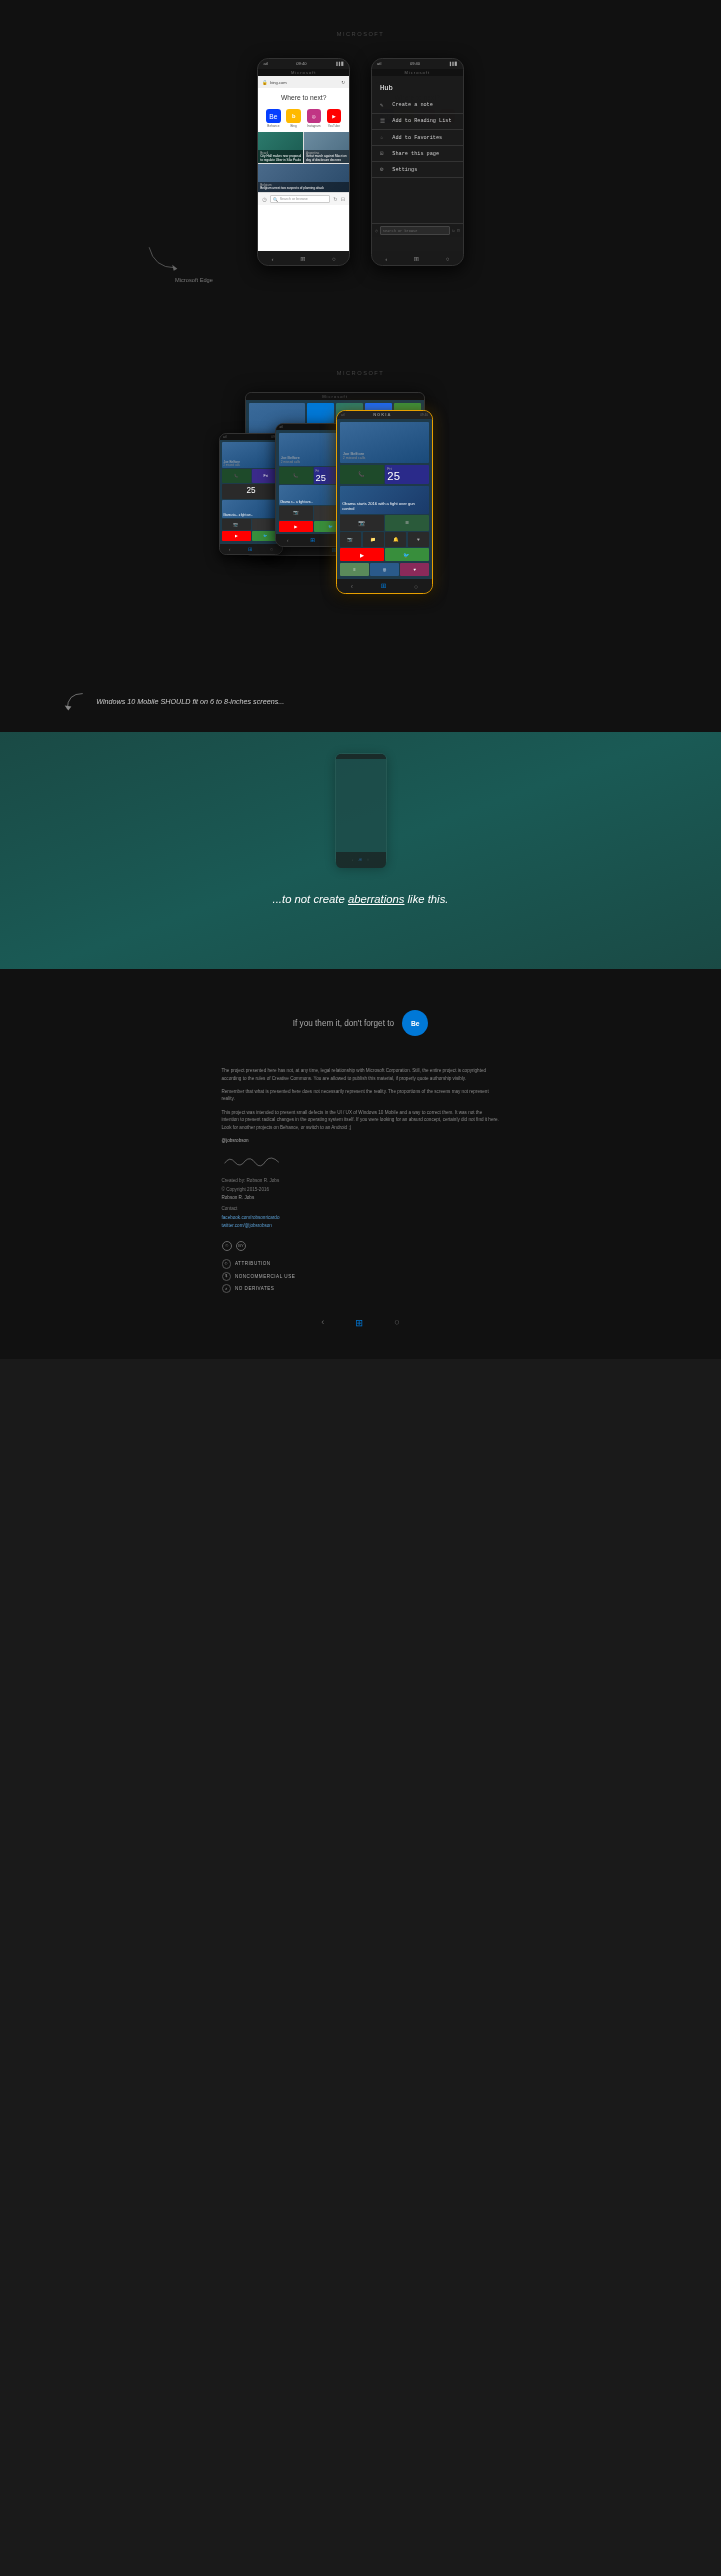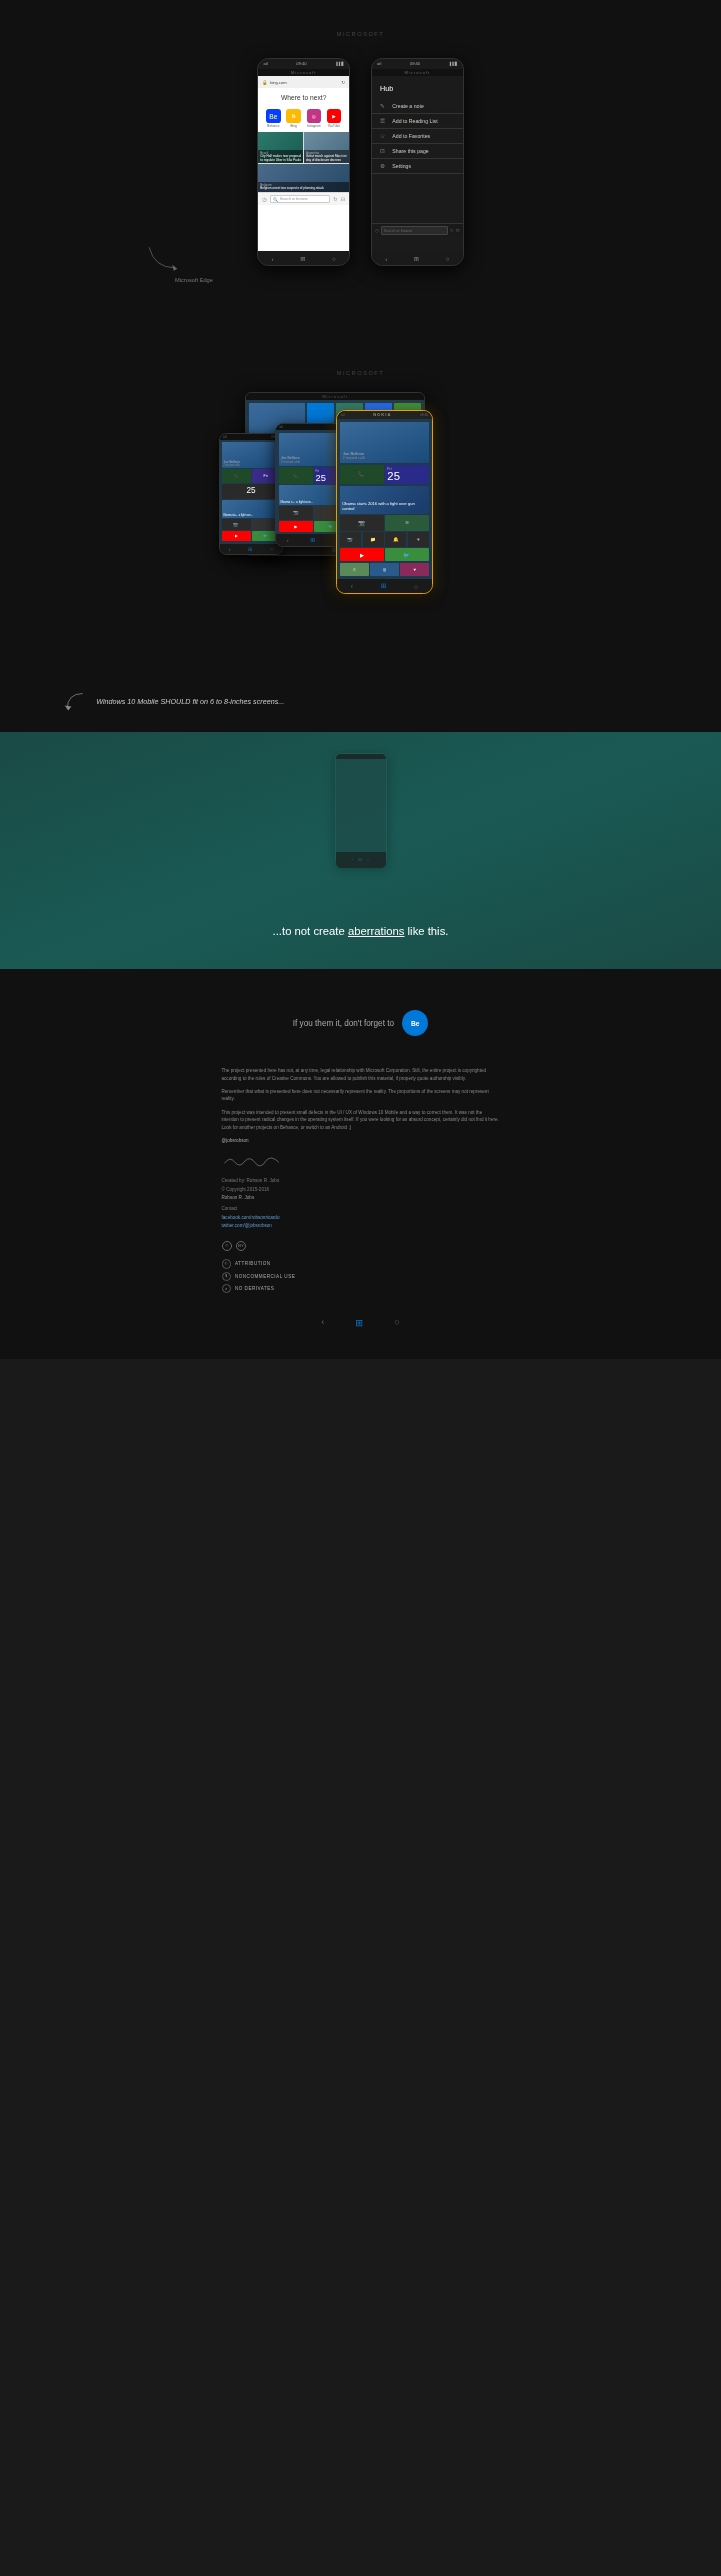--- a/index.html
+++ b/index.html
@@ -169,20 +169,21 @@
     }
     .phone-nav-bar .nav-btn { font-size: 6.2px; color: #888; }
 
     
     .hub-menu {
       position: absolute;
       top: 0; left: 0; right: 0; bottom: 0;
       background: rgba(20,20,20,0.97);
       z-index: 10;
       padding: 6.2px 0 0 0;
+      font-family: Liberation Mono, monospace;
     }
     .hub-menu-item {
       display: flex;
       align-items: center;
       padding: 4.1px 8.2px;
       gap: 5.2px;
       border-bottom: 0.5px solid #333;
     }
     .hub-menu-item:last-child { border-bottom: none; }
     .hub-menu-icon { font-size: 5.7px; color: #888; width: 7.2px; }
@@ -649,21 +650,21 @@
   <div style="display:flex;align-items:center;gap:8.2px;margin-top:10.3px;align-self:flex-start;margin-left:62px;">
     <svg width="26" height="20.6" viewBox="0 0 50 40">
       <path d="M40,5 Q10,5 10,35" stroke="#888" stroke-width="1.5" fill="none"></path>
       <polygon points="5,28 12,38 18,30" fill="#888"></polygon>
     </svg>
     <span style="color:#ccc;font-size:7.2px;font-style:italic;">Windows 10 Mobile SHOULD fit on 6 to 8-inches screens...</span>
   </div>
 
 </div>
 
-<div class="section-aberration" style="min-height:237px;background:linear-gradient(160deg,#1a4a45 0%,#1a5a55 50%,#1a4a45 100%);display:flex;align-items:flex-end;justify-content:center;padding-bottom:32px;position:relative;overflow:hidden;">
+<div class="section-aberration" style="min-height:237px;background:linear-gradient(160deg,#1a4a45 0%,#1a5a55 50%,#1a4a45 100%);display:flex;align-items:flex-end;justify-content:center;padding-bottom:64px;position:relative;overflow:hidden;font-style:italic;">
 
   <div style="position:absolute;top:20.6px;left:50%;transform:translateX(-50%);width:52px;background:#0d2a28;border-radius:6.2px;border:1px solid #2a5a55;height:113px;opacity:0.7;box-shadow:0 2.1px 10.3px rgba(0,0,0,0.4);">
     <div style="background:#1a1a1a;height:5.2px;border-radius:5.2px 5.2px 0 0;"></div>
     <div style="background:#1e4a48;height:93px;"></div>
     <div style="background:#1a1a1a;height:15.5px;border-radius:0 0 5.2px 5.2px;display:flex;align-items:center;justify-content:center;gap:5.2px;">
       <span style="color:#555;font-size:4.1px;">‹</span>
       <span style="color:#2a5a9a;font-size:4.1px;">⊞</span>
       <span style="color:#555;font-size:4.1px;">○</span>
     </div>
   </div>

